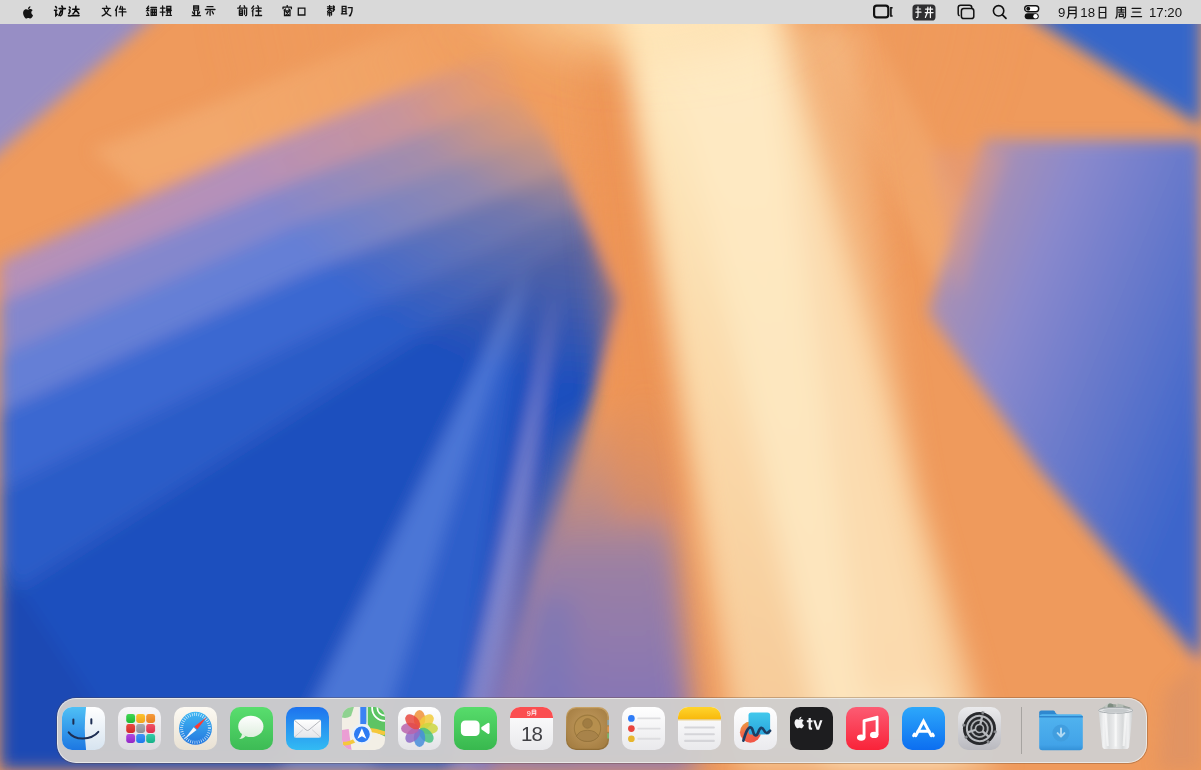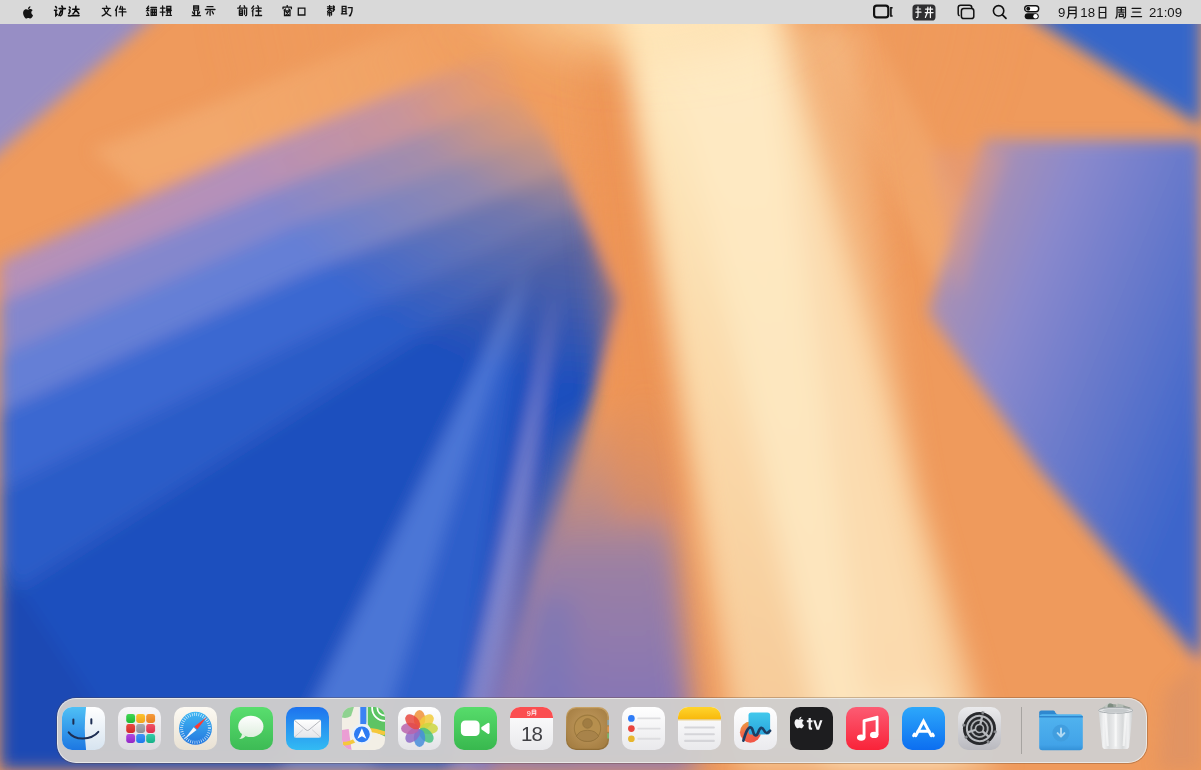--- a/index.html
+++ b/index.html
@@ -187,21 +187,21 @@
         <g stroke="#141414" stroke-width="1.15" fill="none" stroke-linecap="round">
           <path d="M1.9,1.2 H9.7 V9.3 Q9.7,11.1 8.2,11.3 M1.9,1.2 V7.6 Q1.9,10 0.9,11.3 M3.3,3.5 H8.3 M5.8,1.4 V5.7 M3.3,5.7 H8.3 M4,7.5 H7.6 V9.8 H4 Z"></path>
         </g>
       </svg>
 <svg width="13" height="13" viewBox="0 0 12 12" style="margin:0 1px">
         <g stroke="#141414" stroke-width="1.2" fill="none" stroke-linecap="round">
           <path d="M2,2.2 H10 M2.5,5.6 H9.5 M1.3,9.8 H10.7"></path>
         </g>
       </svg>
 <span style="width:5px"></span>
-<span>21:09</span>
+<span>17:20</span>
 </div>
 </div>
 <div id="dock"></div>
 <svg class="ic" style="left:62.2px" viewBox="0 0 45 45">
 <defs>
 <linearGradient id="fi1" x1="0" y1="0" x2="0" y2="1">
         <stop offset="0" stop-color="#4fc0f5"></stop>
         <stop offset="1" stop-color="#1c77e2"></stop>
       </linearGradient>
 <linearGradient id="fi2" x1="0" y1="0" x2="0" y2="1">

